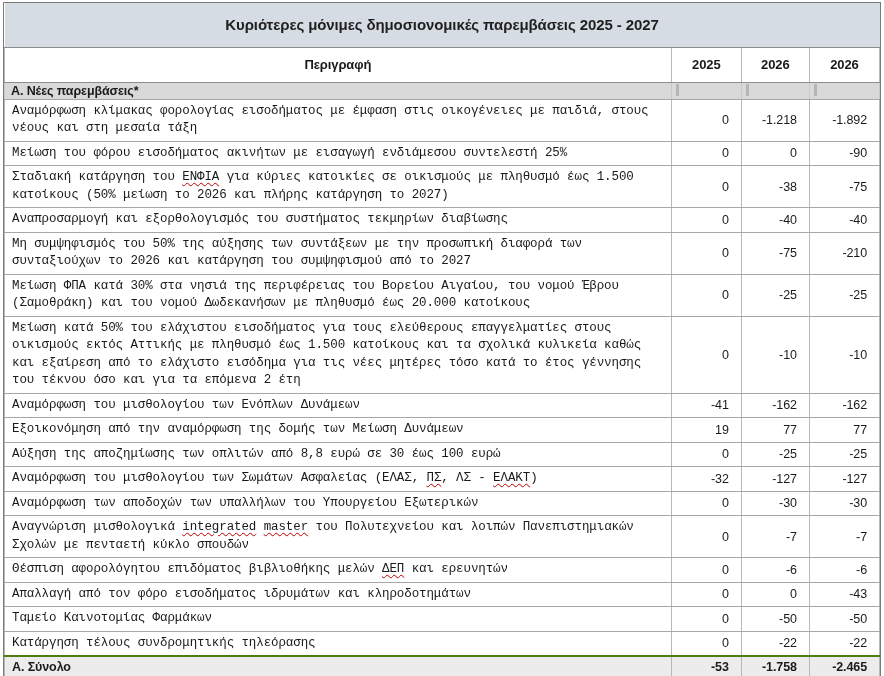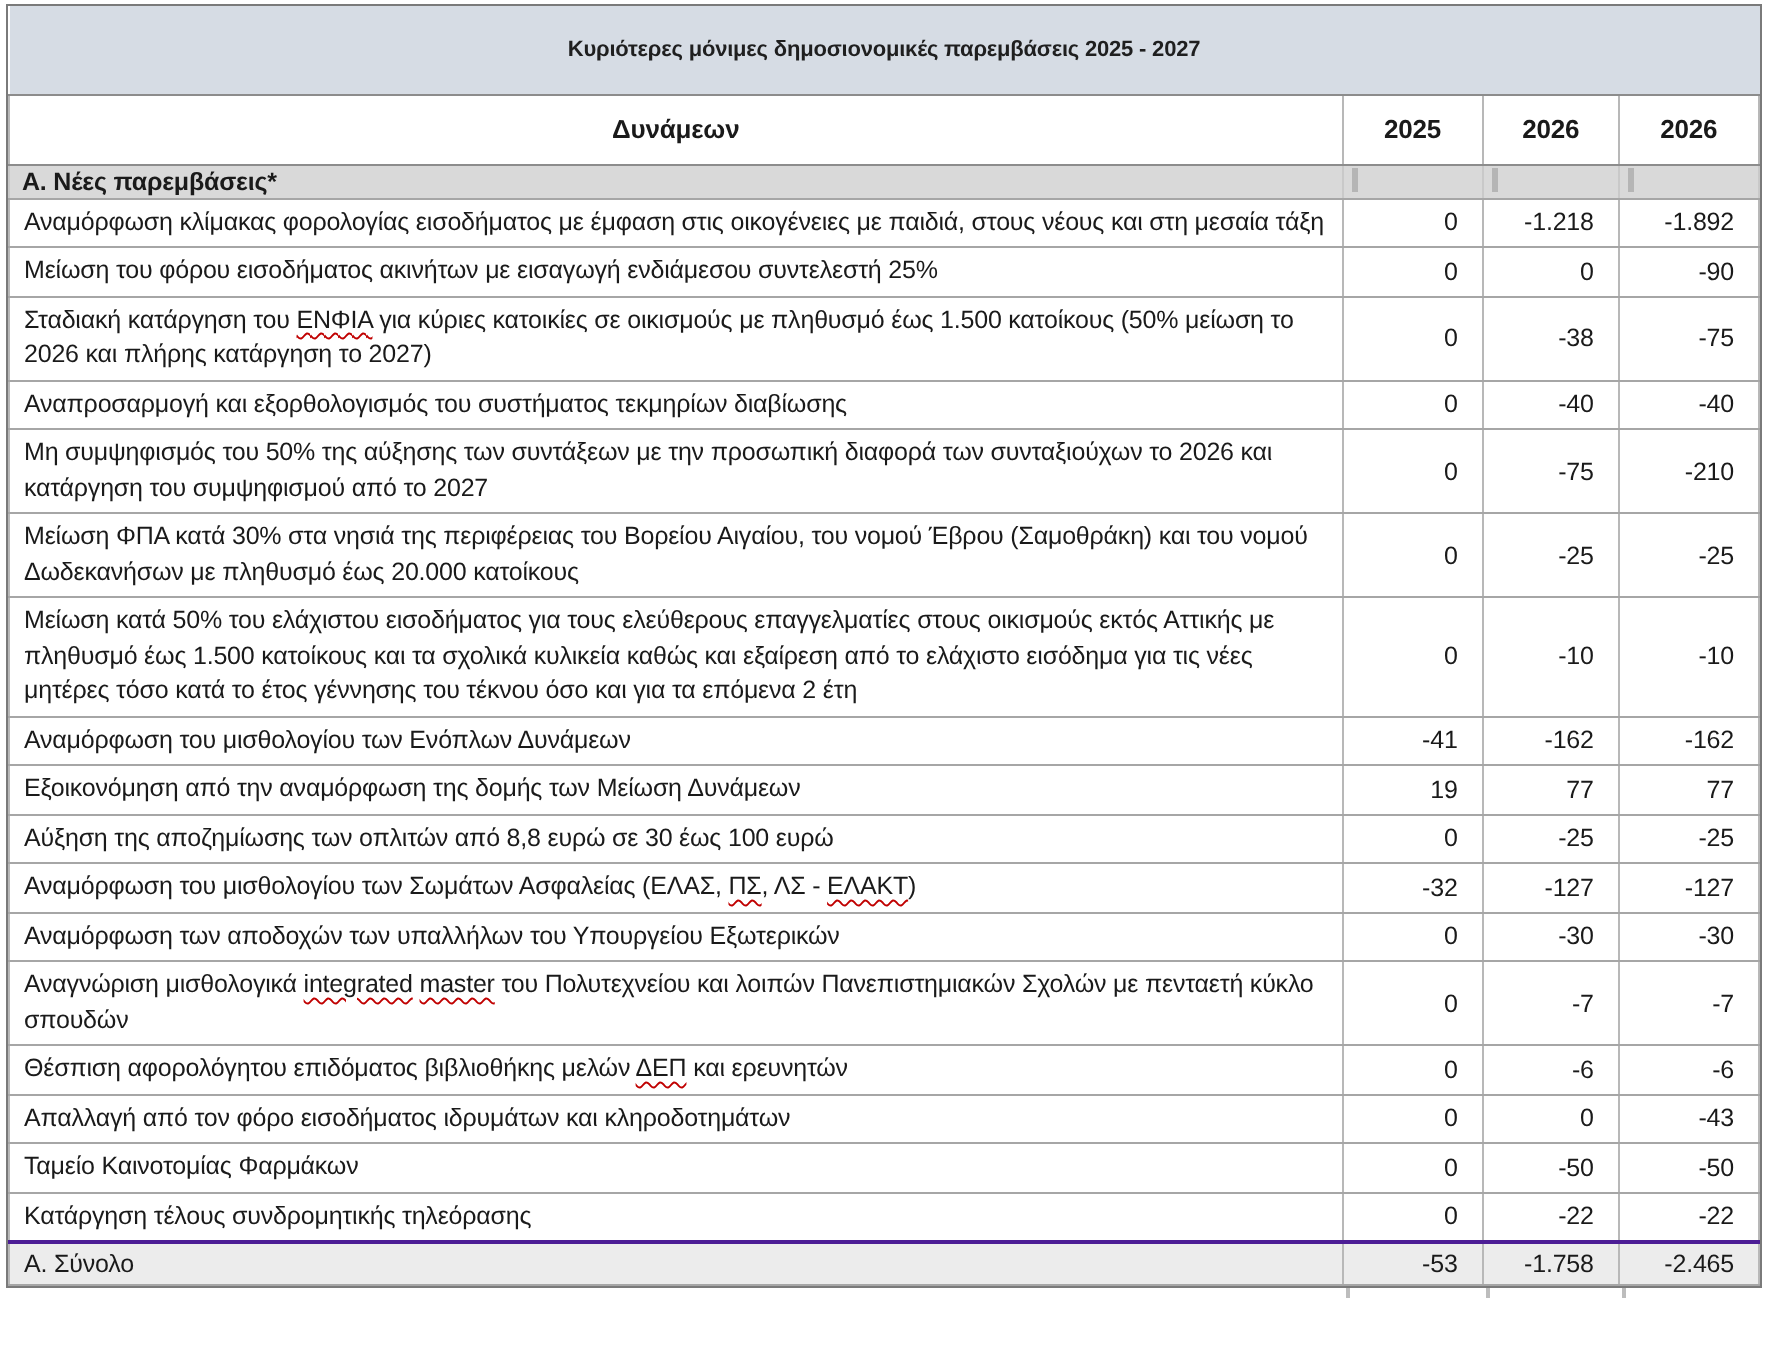--- a/index.html
+++ b/index.html
@@ -36,21 +36,21 @@
     border-bottom-color: #a6a6a6;
     vertical-align: middle;
     box-sizing: border-box;
   }
 
   th.title-cell {
     background: #d6dce4;
     height: 44px;
     text-align: center;
     font-weight: bold;
-    font-size: 11px;
+    font-size: 15px;
     color: #1f1f1f;
     border: none;
     border-bottom: 1px solid #8c8c8c;
   }
   tr.col-head th {
     background: #ffffff;
     height: 35px;
     font-weight: bold;
     font-size: 13px;
     text-align: center;
@@ -68,30 +68,31 @@
   tr.section-row td.sec-num { position: relative; }
   tr.section-row td.sec-num .stub {
     position: absolute;
     left: 4px; top: 1px;
     width: 3px; height: 12px;
     background: #b5b5b5;
   }
   tr.data-row td.desc {
     padding: 3px 8px 3px 7px;
     line-height: 17.5px;
+    font-family: Liberation Mono, monospace;
   }
   tr.data-row td.num, tr.total-row td.num {
     text-align: right;
     padding: 3px 12px 3px 2px;
   }
   tr.total-row td {
     background: #ececec;
-    font-weight: normal;
+    font-weight: bold;
     height: 21px;
-    border-top: 2px solid #4c1d95;
+    border-top: 2px solid #4d7c0f;
   }
   tr.total-row td.desc { padding: 2px 8px 2px 7px; }
 
   .sp {
     text-decoration-line: underline;
     text-decoration-style: wavy;
     text-decoration-color: #c00000;
     text-decoration-thickness: 1px;
     text-underline-offset: 2px;
   }
@@ -114,21 +115,21 @@
         <col class="c-desc">
           <col class="c-y1">
           <col class="c-y2">
           <col class="c-y3">
       </colgroup>
       <thead>
         <tr>
           <th class="title-cell" colspan="4">Κυριότερες μόνιμες δημοσιονομικές παρεμβάσεις 2025 - 2027</th>
         </tr>
         <tr class="col-head">
-          <th>Δυνάμεων</th>
+          <th>Περιγραφή</th>
           <th>2025</th>
           <th>2026</th>
           <th>2026</th>
         </tr>
       </thead>
       <tbody>
         <tr class="section-row">
           <td class="sec-label">Α. Νέες παρεμβάσεις*</td>
           <td class="sec-num">
               <span class="stub"></span>

